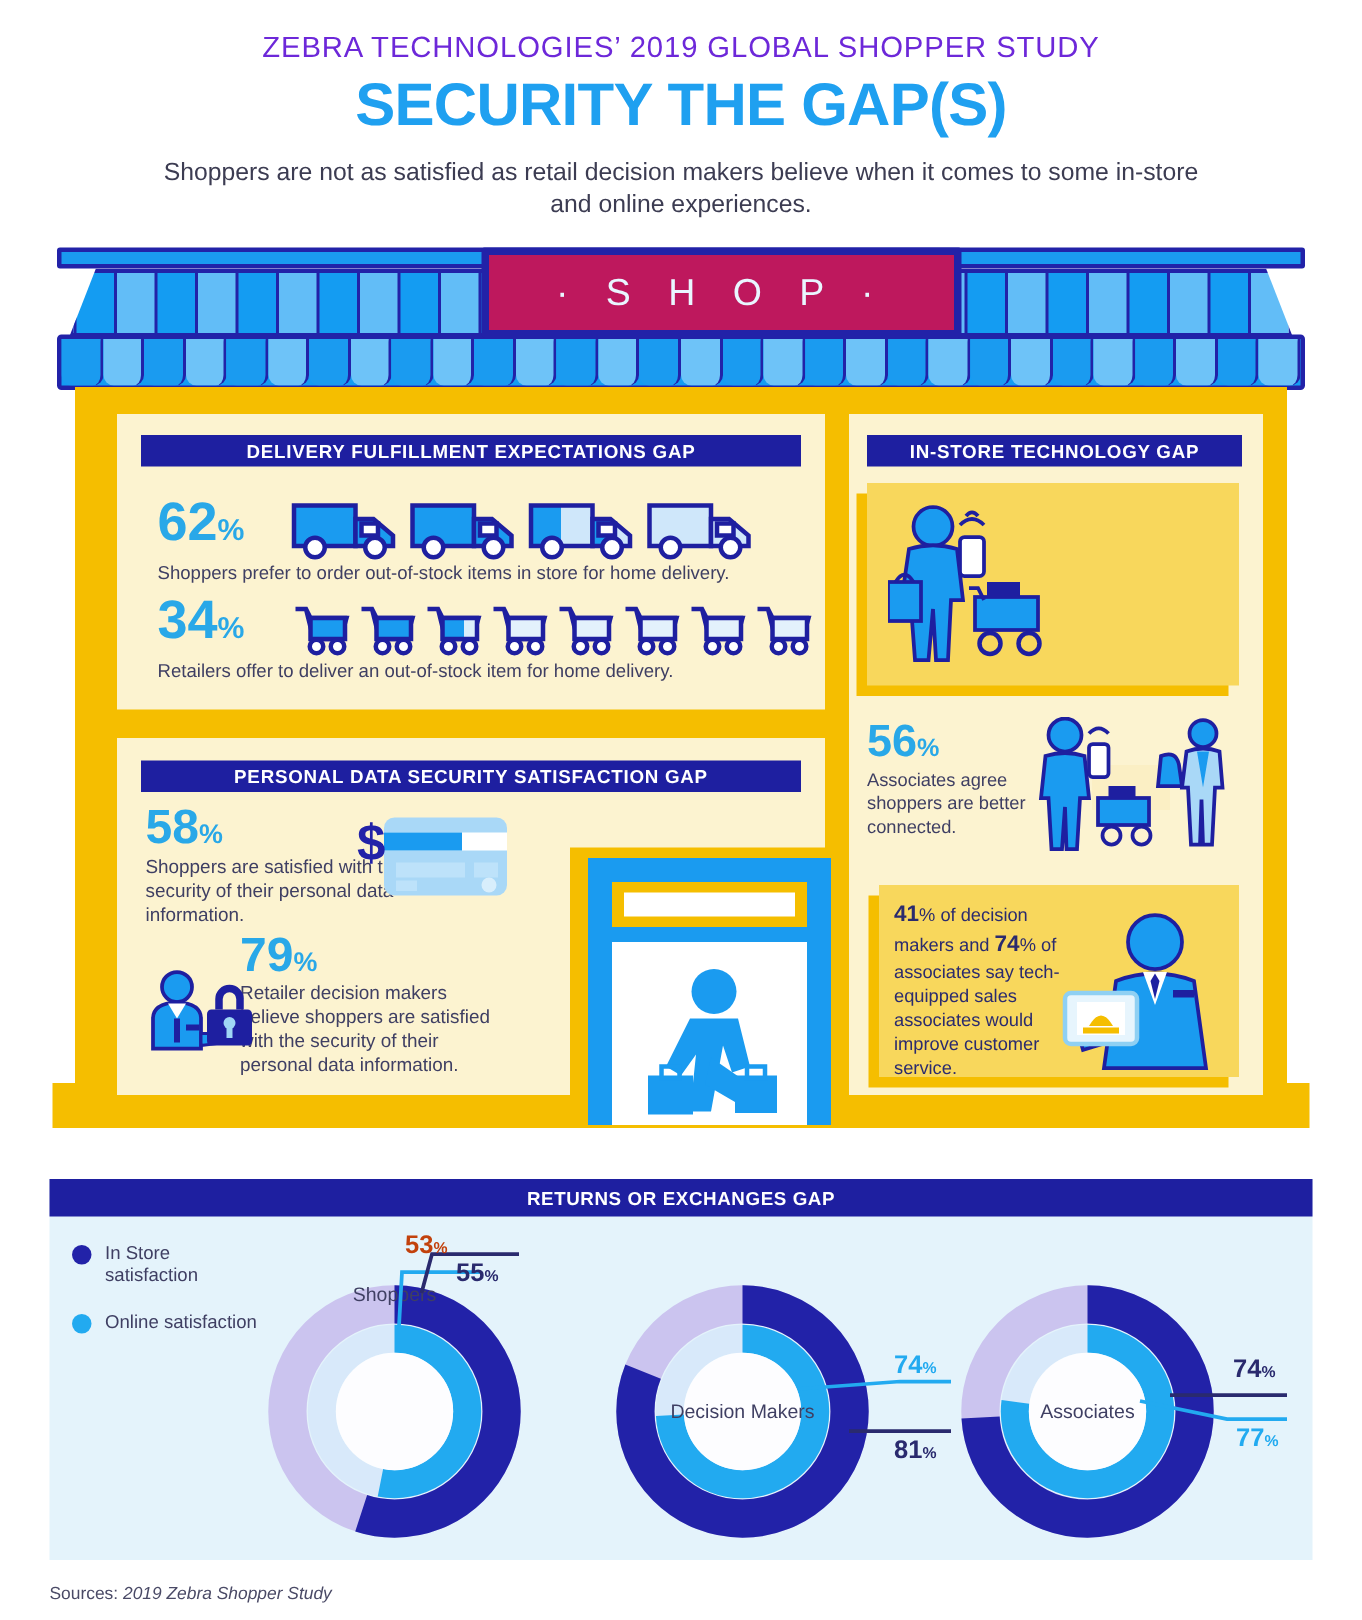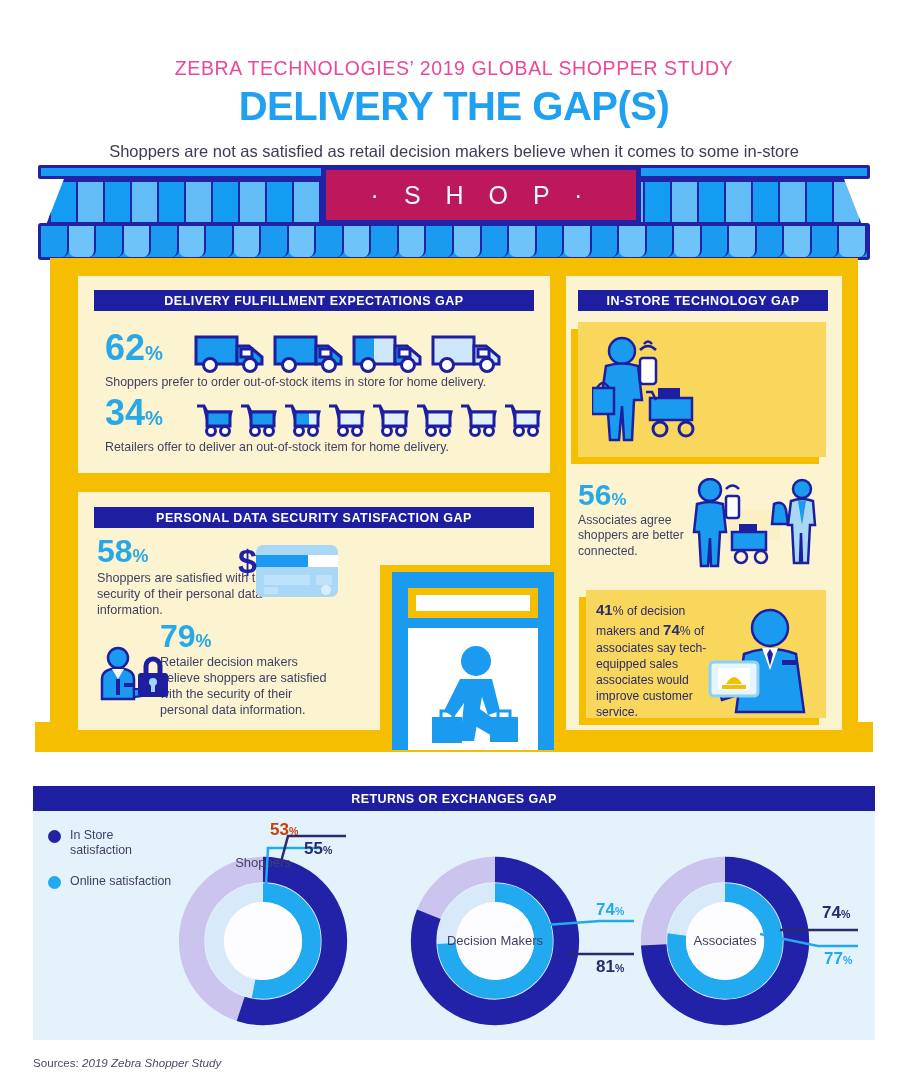--- a/index.html
+++ b/index.html
@@ -7,23 +7,22 @@
   body{
     width:908px;height:1080px;background:#ffffff;
     font-family:"Liberation Sans","DejaVu Sans",sans-serif;
     color:#3b3b5c;overflow:hidden;position:relative;
   }
   .page{position:relative;width:908px;height:1080px;}
 
   
   .hdr{position:absolute;left:0;top:22px;width:908px;text-align:center;}
   .hdr .eyebrow{
-    font-size:19.5px;letter-spacing:.6px;color:#ec4899;font-weight:400;
+    font-size:19.5px;letter-spacing:.6px;color:#6d28d9;font-weight:400;
     line-height:1.1;
-    margin-top:36px;
   }
   .hdr .title{
     font-size:40px;font-weight:bold;color:#1fa0f0;letter-spacing:-.5px;
     margin-top:6px;line-height:1.08;
   }
   .hdr .sub{
     margin:12px auto 0;width:690px;font-size:16.5px;color:#3c3c52;
     line-height:1.32;
   }
 
@@ -140,21 +139,21 @@
   .sources{position:absolute;left:33px;top:1056px;font-size:11.6px;color:#4a4a66;}
   .sources i{font-style:italic;}
 </style>
 </head>
 <body>
 
 <div class="page">
 
   <div class="hdr">
     <div class="eyebrow">ZEBRA TECHNOLOGIES’ 2019 GLOBAL SHOPPER STUDY</div>
-    <div class="title">DELIVERY THE GAP(S)</div>
+    <div class="title">SECURITY THE GAP(S)</div>
     <div class="sub">Shoppers are not as satisfied as retail decision makers believe when it comes to some in-store and online experiences.</div>
   </div>
 
   <div class="awning">
     <div class="awn-bar"></div>
     <div class="awn-fan">
       <i></i>
         <i></i>
         <i></i>
         <i></i>

